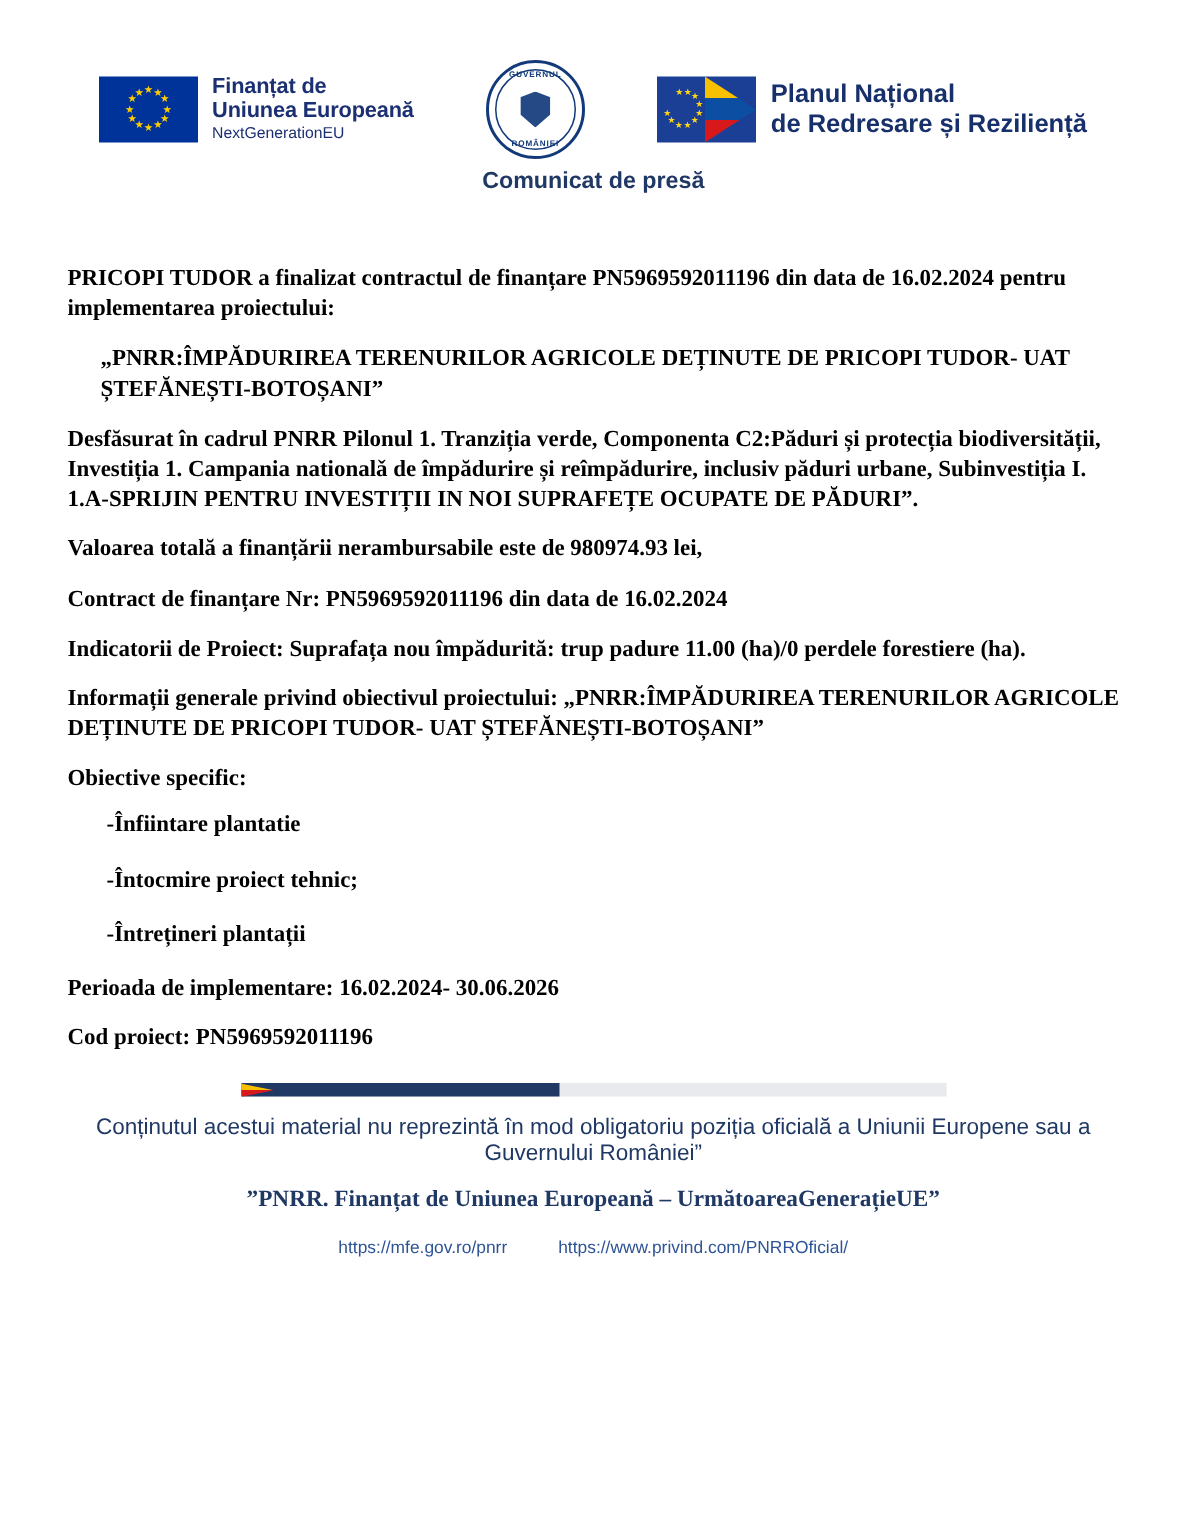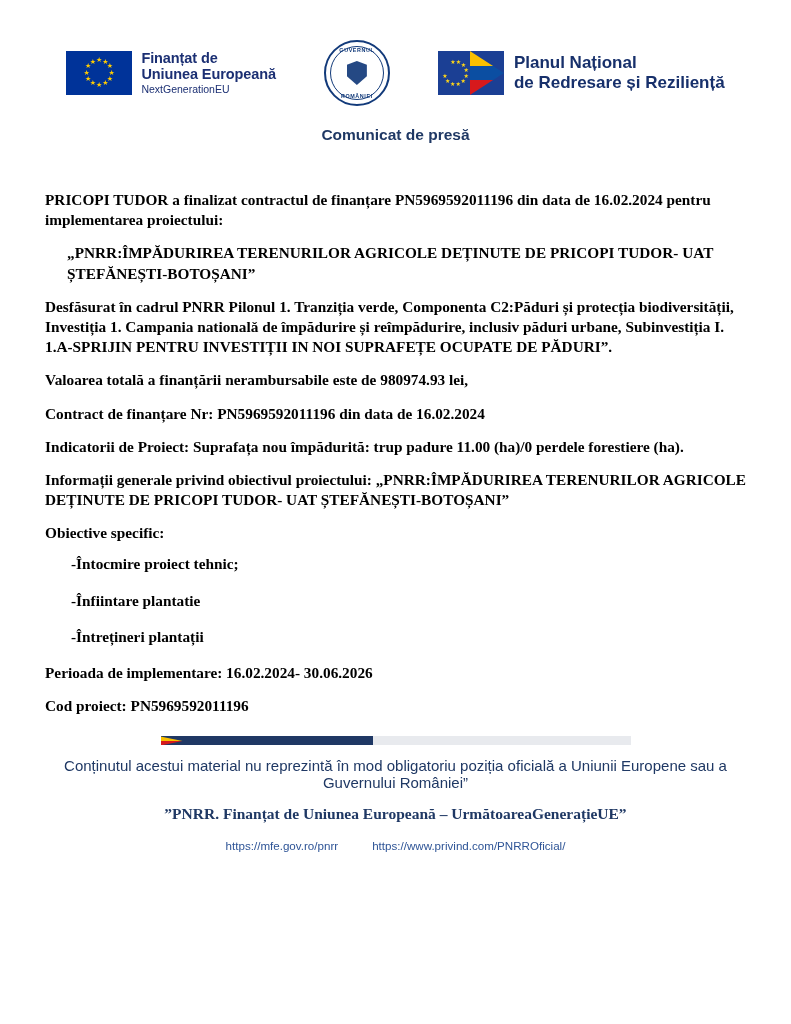--- a/index.html
+++ b/index.html
@@ -166,21 +166,20 @@
     font-size: 15.5px;
     color: #1f3864;
     margin-top: 36px;
   }
   .doc-subtitle {
     text-align: center;
     font-family: "Liberation Sans", sans-serif;
     font-weight: bold;
     font-size: 15.5px;
     color: #1f3864;
-    margin-top: 14px;
   }
 
   
   .body-copy {
     margin-top: 46px;
   }
   .body-copy p {
     margin: 0 0 13px 0;
     font-size: 15.3px;
     font-weight: bold;
@@ -321,22 +320,22 @@
   <div class="body-copy">
     <p>PRICOPI TUDOR a finalizat contractul de finanțare PN5969592011196 din data de 16.02.2024  pentru implementarea proiectului:</p>
     <p class="indent">„PNRR:ÎMPĂDURIREA TERENURILOR AGRICOLE DEȚINUTE DE PRICOPI TUDOR- UAT ȘTEFĂNEȘTI-BOTOȘANI”</p>
     <p>Desfăsurat în cadrul PNRR Pilonul 1. Tranziția verde, Componenta C2:Păduri și protecția biodiversității, Investiția 1. Campania nationalǎ de împădurire și reîmpădurire, inclusiv păduri urbane, Subinvestiția I. 1.A-SPRIJIN PENTRU INVESTIȚII IN NOI SUPRAFEȚE OCUPATE DE PĂDURI”.</p>
     <p>Valoarea totală a finanțării nerambursabile este de 980974.93  lei,</p>
     <p>Contract de finanțare Nr: PN5969592011196 din data de 16.02.2024</p>
     <p>Indicatorii de Proiect: Suprafața nou împădurită: trup padure 11.00 (ha)/0 perdele forestiere (ha).</p>
     <p>Informații generale privind obiectivul proiectului: „PNRR:ÎMPĂDURIREA TERENURILOR AGRICOLE DEȚINUTE DE PRICOPI TUDOR- UAT ȘTEFĂNEȘTI-BOTOȘANI”</p>
     <p class="tight">Obiective specific:</p>
     <div class="bullet-list">
+      <p>-Înfiintare plantatie</p>
       <p>-Întocmire proiect tehnic;</p>
-      <p>-Înfiintare plantatie</p>
       <p>-Întrețineri plantații</p>
     </div>
     <p>Perioada de implementare: 16.02.2024- 30.06.2026</p>
     <p>Cod proiect: PN5969592011196</p>
   </div>
 
   <div class="footer">
     <div class="progress-wrap">
       <div class="progress-bar">
         <div class="seg-blue"></div>

